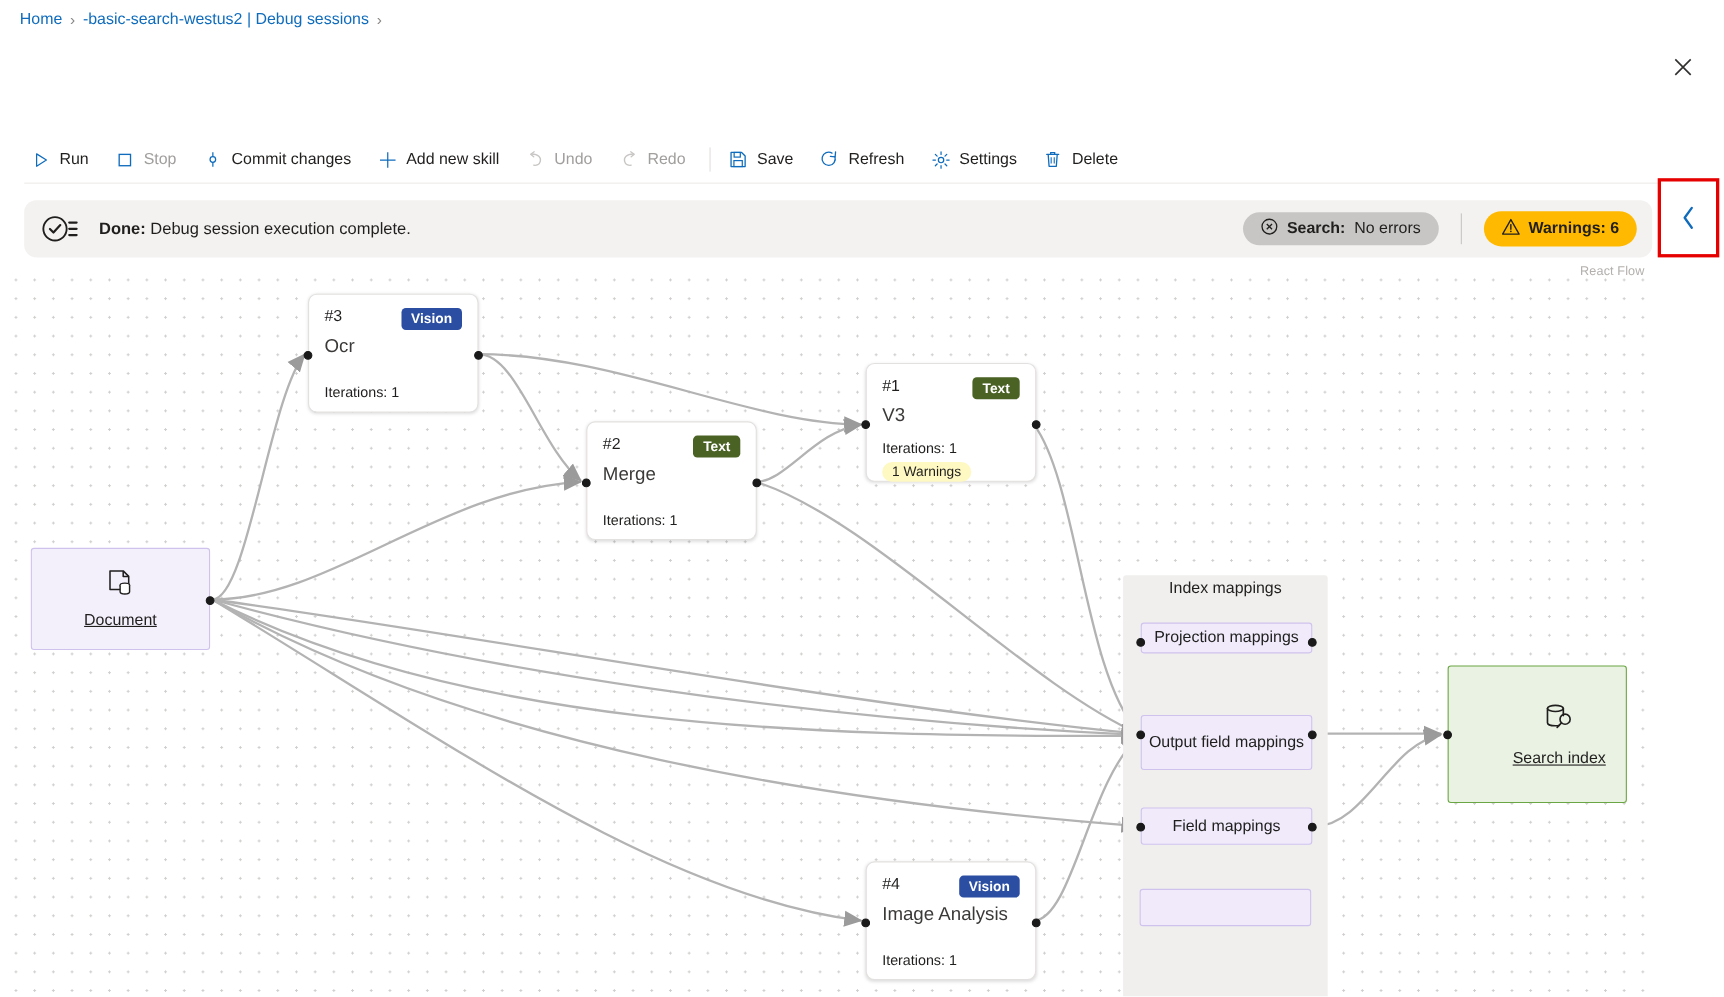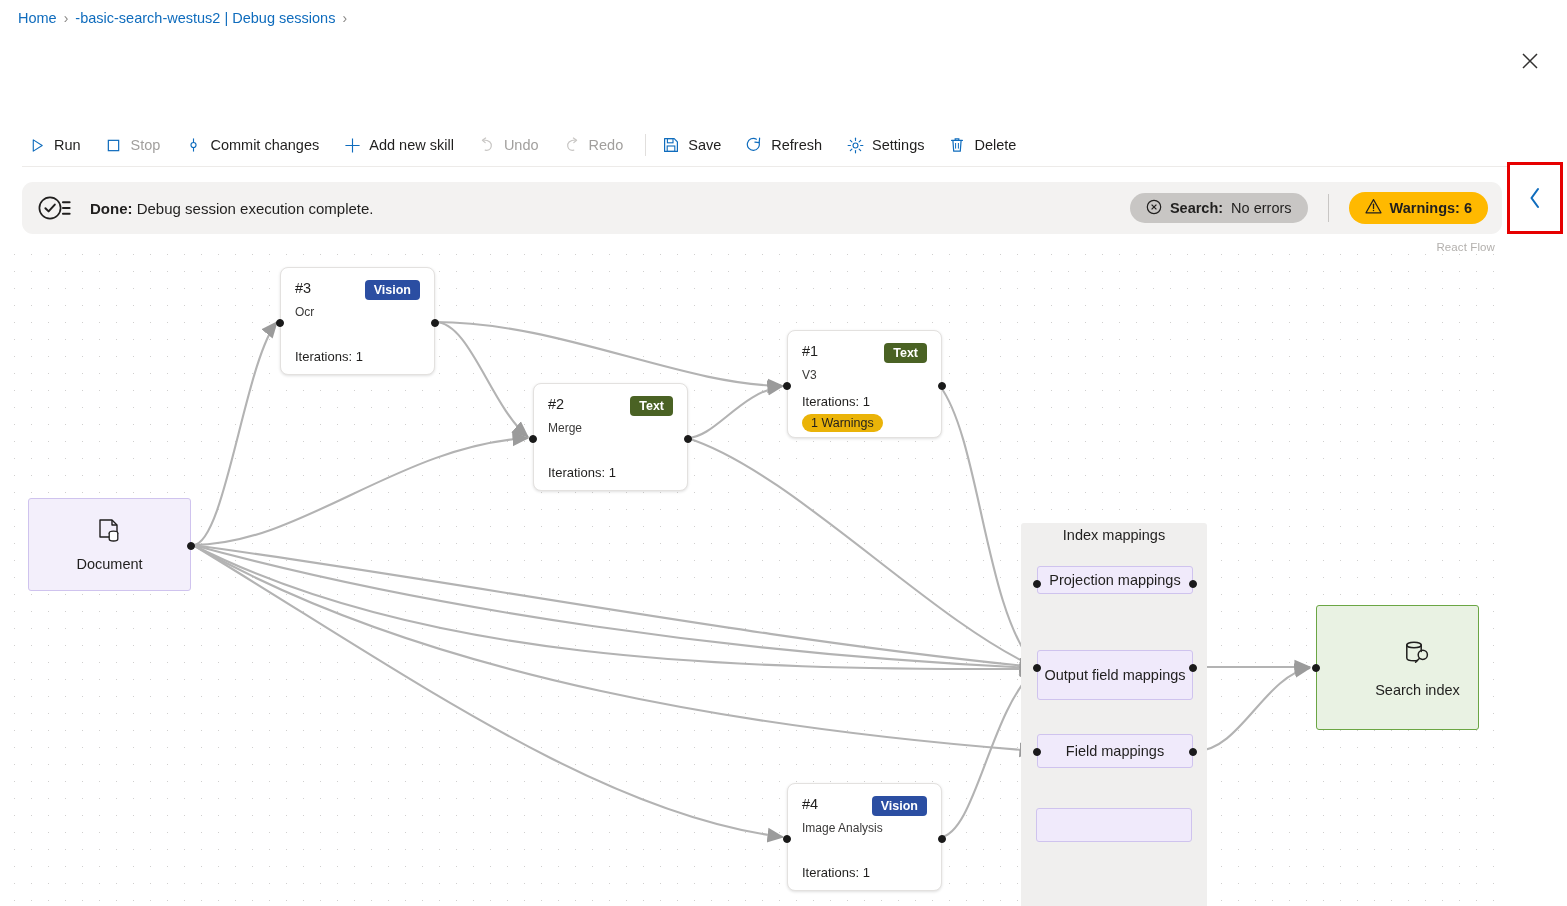--- a/index.html
+++ b/index.html
@@ -117,34 +117,34 @@
     padding: 12px 14px 10px 14px;
   }
   .skill-head { display: flex; align-items: flex-start; justify-content: space-between; }
   .skill-num { font-size: 14.5px; color: #201f1e; }
   .badge {
     font-size: 12.5px; font-weight: 700; color: #ffffff;
     padding: 3px 9px; border-radius: 4px; line-height: 1.15;
   }
   .badge-vision { background: #2b4ea2; }
   .badge-text { background: #4a6224; }
-  .skill-sub { font-size: 12px; color: #3b3a39; margin-top: 5px; }
+  .skill-sub { font-size: 17px; color: #3b3a39; margin-top: 5px; }
   .skill-foot { font-size: 13px; color: #201f1e; }
   .warn-chip {
     display: inline-block; margin-top: 5px;
-    background: #eab308; color: #201f1e;
+    background: #fef9c3; color: #201f1e;
     font-size: 12.5px; padding: 2px 9px; border-radius: 9px;
   }
 
   .io-node {
     background: #f3effb; border: 1px solid #cfc3ee; border-radius: 3px;
     display: flex; flex-direction: column; align-items: center; justify-content: center;
     gap: 6px;
   }
-  .io-label { font-size: 14.5px; color: #201f1e; }
+  .io-label { font-size: 14.5px; color: #201f1e; text-decoration: underline; }
   .index-node {
     background: #e9f2e3; border: 1px solid #6ba644; border-radius: 3px;
     display: flex; flex-direction: column; align-items: center; justify-content: center;
     gap: 8px;
     padding-left: 40px;
   }
   .group-box {
     background: #f0efee; border-radius: 3px;
     display: flex; flex-direction: column; align-items: center;
   }

